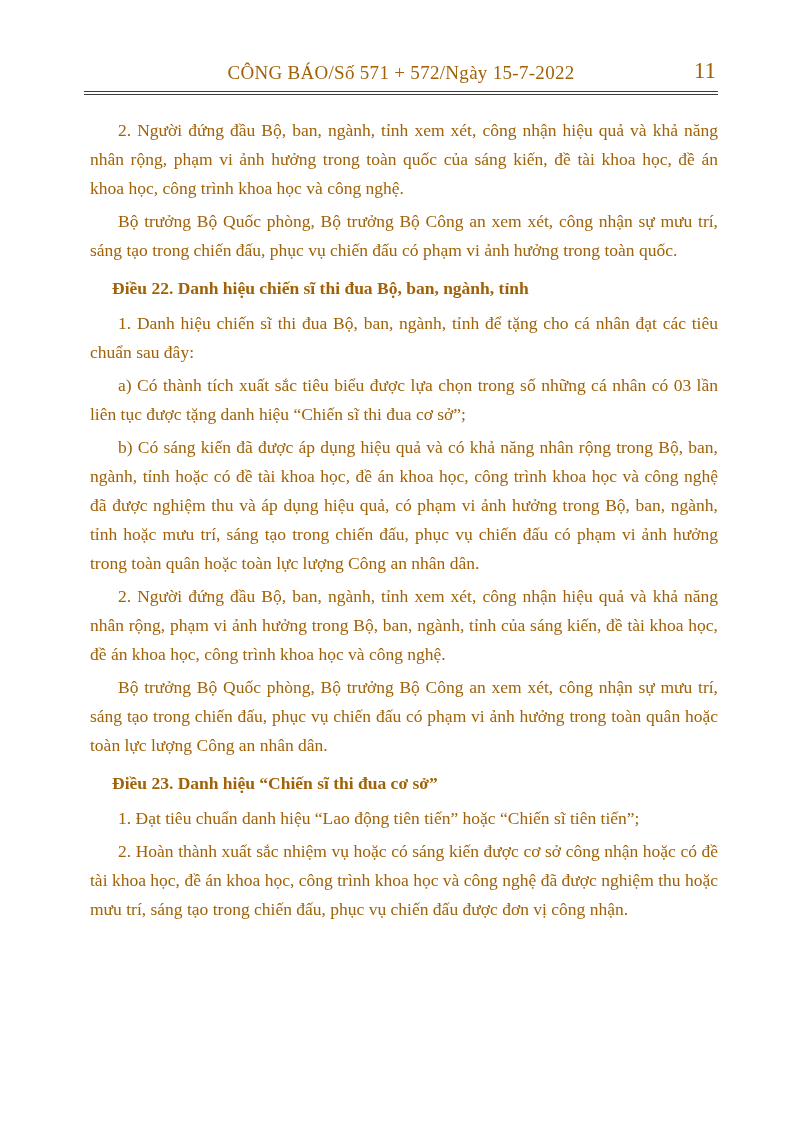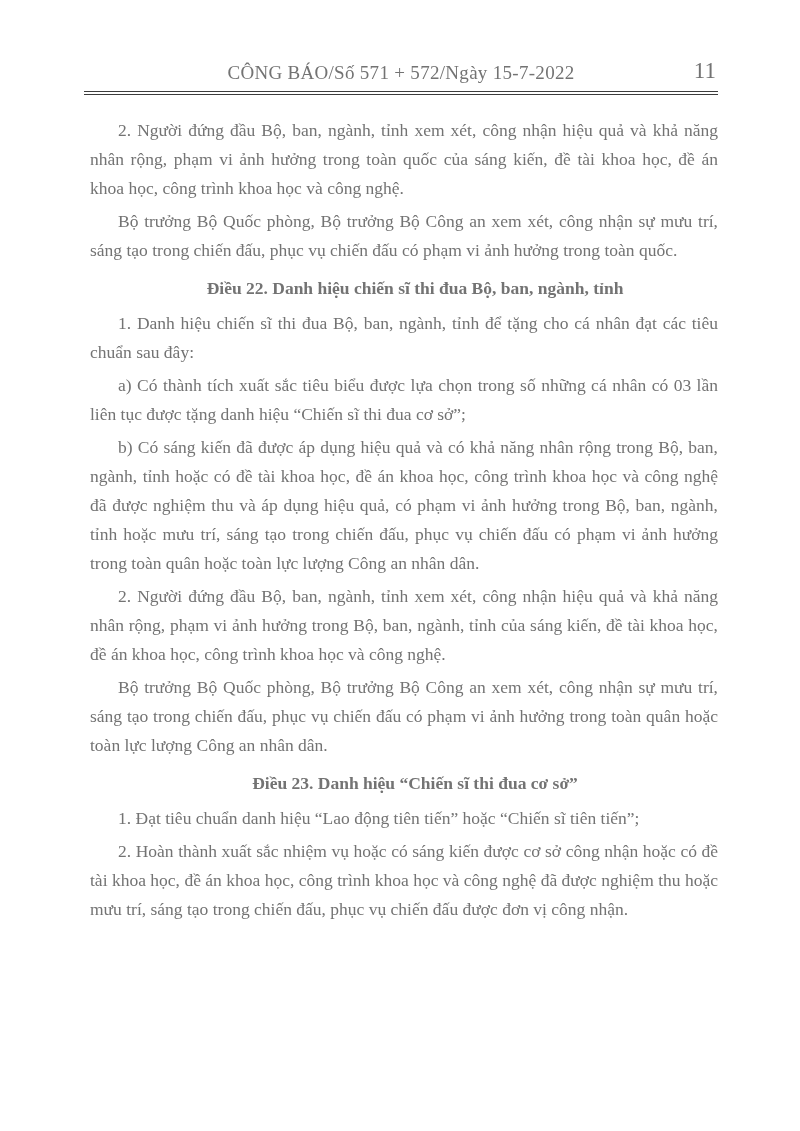--- a/index.html
+++ b/index.html
@@ -9,21 +9,21 @@
     height: 1131px;
     background: #ffffff;
     overflow: hidden;
   }
   .page {
     box-sizing: border-box;
     width: 800px;
     height: 1131px;
     padding: 62px 82px 0 84px;
     background: #ffffff;
-    color: #737373;
+    color: #a16207;
     font-family: "Liberation Serif", "DejaVu Serif", serif;
   }
   .header-rule {
     position: relative;
     text-align: center;
     padding-bottom: 7px;
     border-bottom: 4px double #3c3c3c;
   }
   .header-title {
     font-size: 19px;
@@ -41,21 +41,21 @@
     font-size: 17.5px;
     line-height: 29px;
     text-align: justify;
   }
   .doc-body p {
     margin: 0 0 4px 6px;
     text-indent: 28px;
   }
   .doc-body p.heading {
     font-weight: bold;
-    text-align: center;
+    text-align: left;
     margin: 9px 0 6px 0;
   }
 </style>
 </head>
 <body>
 
 <div class="page">
 
   <header>
     <div class="header-rule">

